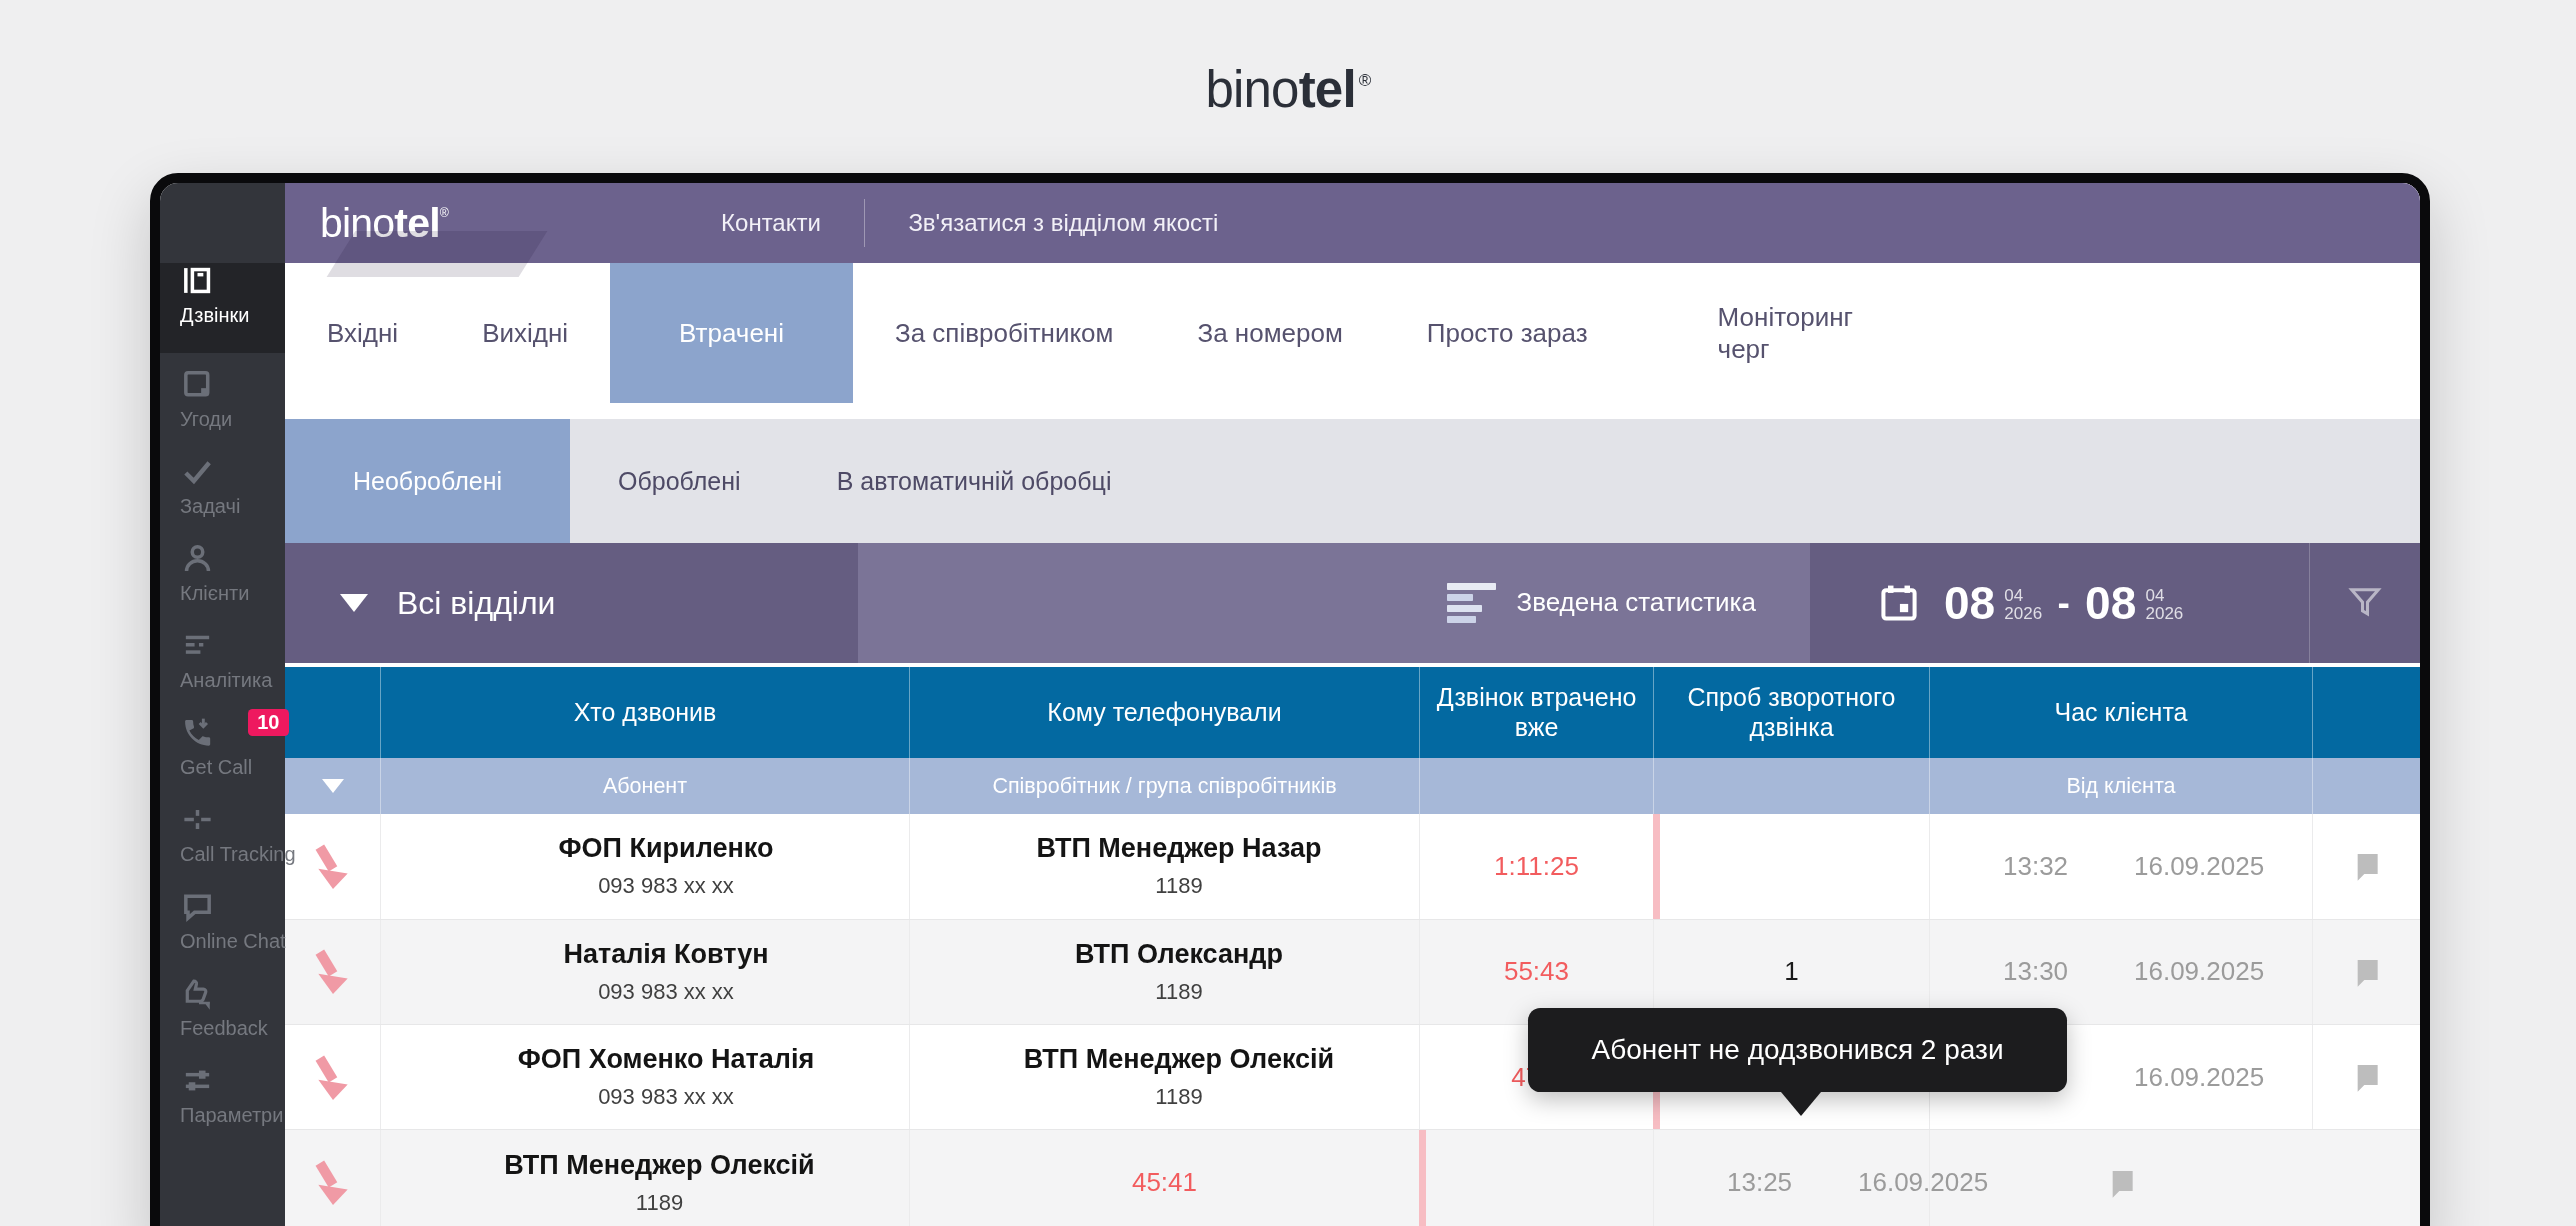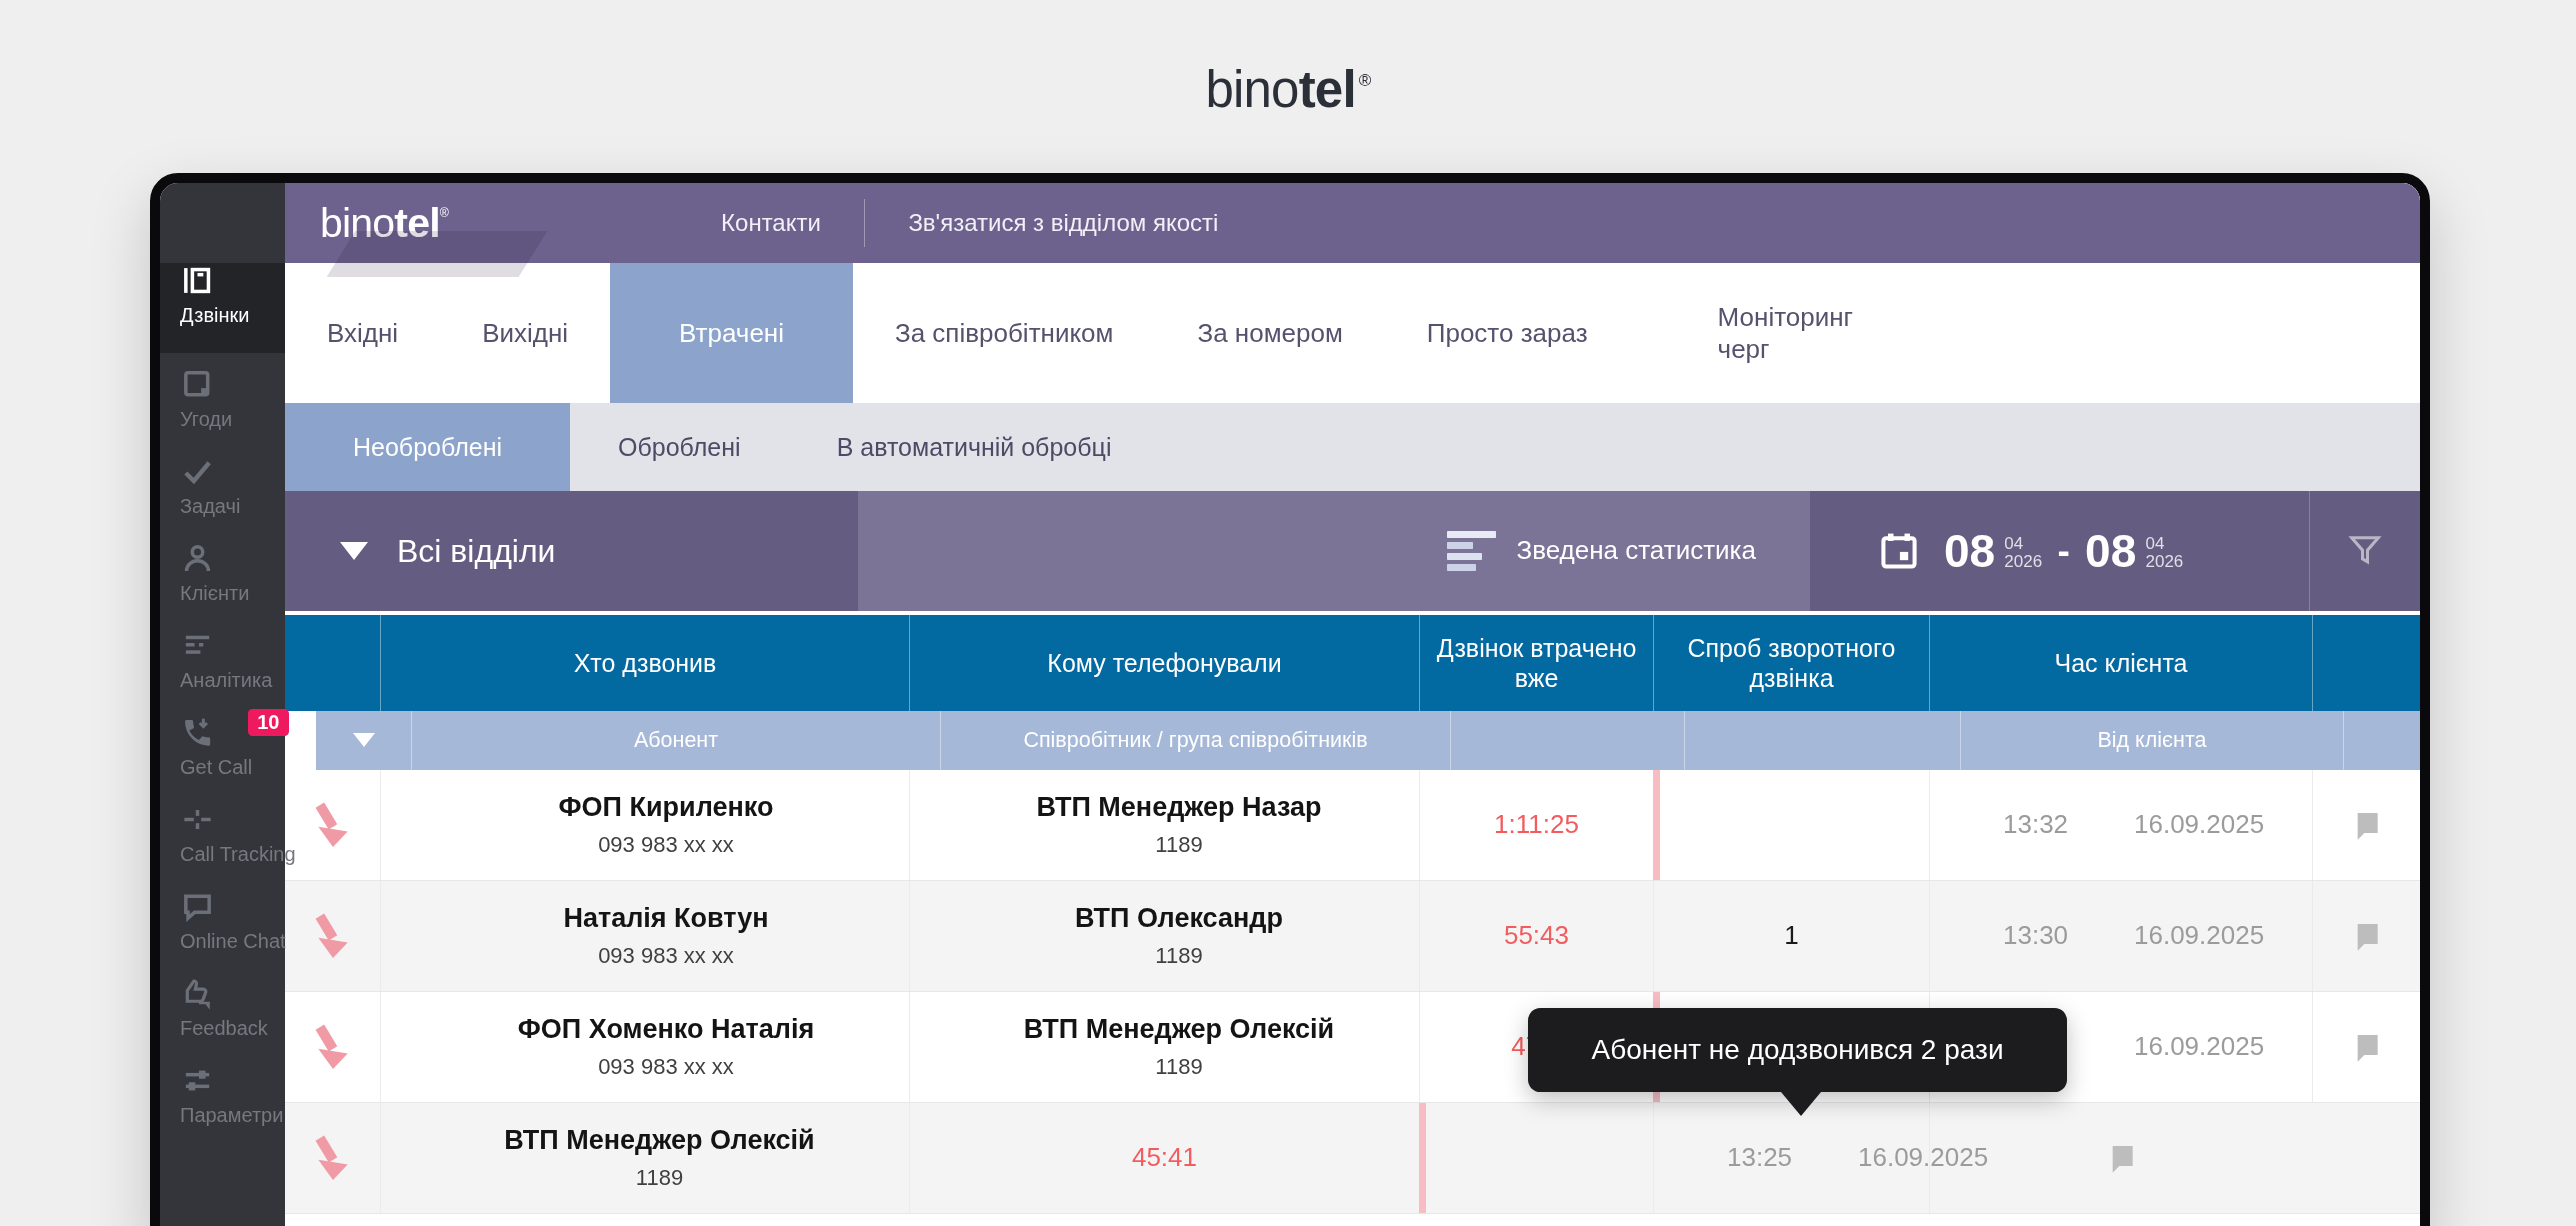--- a/index.html
+++ b/index.html
@@ -43,21 +43,21 @@
   .hdr-menu a { color:#f2f0f7; cursor:pointer; text-decoration:none; padding:0 43px; }
   .hdr-div { width:1.5px; height:48px; background:rgba(255,255,255,.35); }
 
   
   .tabs { height:140px; flex:none; background:#fff; display:flex; align-items:stretch; }
   .tab { display:flex; align-items:center; padding:0 42px; font-size:26px; color:#56526e; cursor:pointer; white-space:nowrap; }
   .tab.active { background:#8ca4cc; color:#fff; padding:0 69px; }
   .tab.wrap { white-space:normal; max-width:245px; line-height:1.25; margin-left:46px; }
 
   
-  .subtabs { height:88px; flex:none; background:#e2e3e8; display:flex; align-items:stretch; }
+  .subtabs { height:124px; flex:none; background:#e2e3e8; display:flex; align-items:stretch;margin-top:16px; }
   .subtab { display:flex; align-items:center; padding:0 48px; font-size:25px; color:#4e4a66; cursor:pointer; white-space:nowrap; }
   .subtab.active { background:#8ca4cc; color:#fff; width:285px; justify-content:center; padding:0; }
 
   
   .filterbar { height:120px; flex:none; display:flex; color:#fff; }
   .fb-left { width:573px; flex:none; background:#655d81; display:flex; align-items:center; padding-left:55px; gap:29px; cursor:pointer; }
   .caret-down { width:0; height:0; border-left:14.6px solid transparent; border-right:14.6px solid transparent; border-top:18.4px solid #fff; }
   .fb-dept { font-size:32px; color:#fff; }
   .fb-mid { flex:1; background:#7b7497; display:flex; align-items:center; justify-content:flex-end; padding-right:54px; }
   .fb-stats { display:flex; align-items:center; gap:20px; cursor:pointer; background:none; border:none; color:#fff; font-family:inherit; }
@@ -80,21 +80,21 @@
 
   .gap-strip { height:3.8px; background:#fff; flex:none; }
 
   
   .table { flex:1; display:flex; flex-direction:column; min-height:0; }
   .trow { display:grid; grid-template-columns:96px 529px 510px 234px 276px 383px 1fr; }
   .thead { height:96px; background:#0369a1; color:#fff; }
   .thead .cell { display:flex; align-items:center; justify-content:center; text-align:center;
     font-size:25px; line-height:1.2; border-right:1.5px solid rgba(255,255,255,.4); }
   .thead .cell:last-child { border-right:none; }
-  .tsub { height:59px; background:#a6b8d8; color:#fff;margin-left:31px; }
+  .tsub { height:59px; background:#a6b8d8; color:#fff; }
   .tsub .cell { display:flex; align-items:center; justify-content:center; font-size:21.5px;
     border-right:1.5px solid rgba(255,255,255,.4); }
   .tsub .cell:last-child { border-right:none; }
   .caret-sm { width:0; height:0; border-left:11.5px solid transparent; border-right:11.5px solid transparent; border-top:14.6px solid #fff; cursor:pointer; }
 
   .tbody-row { height:111px; border-bottom:1.5px solid #e7e7e8; background:#fff; }
   .tbody-row.alt { background:#f4f4f5; }
   .tbody-row .cell { border-right:1.5px solid #ebebec; display:flex; align-items:center; position:relative; min-width:0; }
   .tbody-row .cell:last-child { border-right:none; }
   .c-icon { justify-content:center; }

